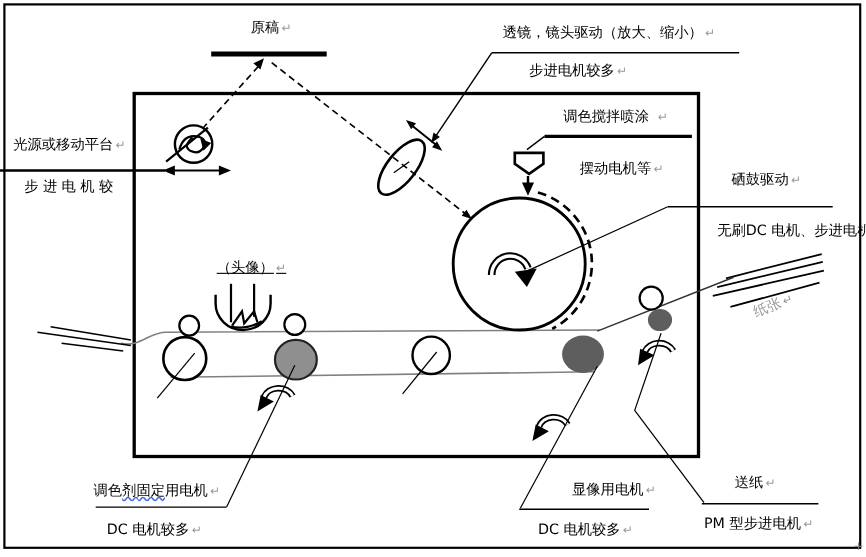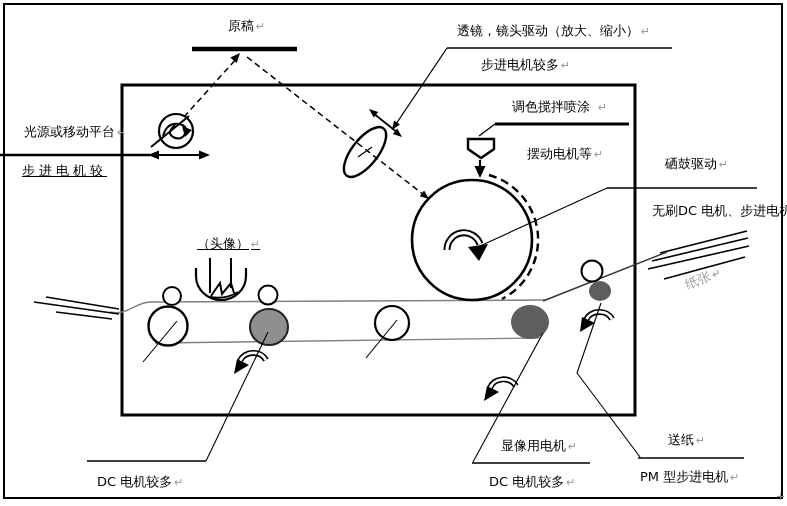--- a/index.html
+++ b/index.html
@@ -11,21 +11,21 @@
     position:absolute;left:3px;top:3px;width:780px;height:496px;
     border:2px solid #000;box-sizing:border-box;
   }
   #diagram-svg{position:absolute;left:0;top:0;}
   .lbl{
     position:absolute;font-size:13px;line-height:15px;white-space:nowrap;
   }
   .lbl .mark{color:#9a9a9a;font-size:11px;margin-left:2px;}
   .wavy{text-decoration-line:underline;text-decoration-style:wavy;}
   #lbl-paper-right{transform:rotate(-22deg);transform-origin:left top;}
-  #lbl-stepper-left{letter-spacing:4px;text-decoration:underline;}
+  #lbl-stepper-left{letter-spacing:4px;}
   #corner-handle{position:absolute;left:776px;top:490px;font-size:11px;color:#8a8a8a;}
 </style>
 </head>
 <body>
 
 <div id="stage">
   <div id="outer-frame"></div>
 
   <svg id="diagram-svg" width="787" height="506" viewBox="0 0 787 506">
 
@@ -118,21 +118,21 @@
     <path d="M 516,386 A 14,12 0 0 0 490,388" fill="none" stroke="#fff" stroke-width="2.8"></path>
     <polygon points="484,401 487,386 499,392" fill="#000"></polygon>
     <line x1="472" y1="463" x2="590" y2="463" stroke="#000" stroke-width="1.3"></line>
     <line x1="473" y1="462" x2="543" y2="333" stroke="#000" stroke-width="1.1"></line>
   </svg>
 
   <div class="lbl" style="left:228px;top:18px;">
     <span>原稿</span><span class="mark">↵</span>
   </div>
 
-  <div class="lbl" style="left:12px;top:124px;margin-left:12px;">
+  <div class="lbl" style="left:12px;top:124px;">
     <span>光源或移动平台</span><span class="mark">↵</span>
   </div>
 
   <div class="lbl" id="lbl-stepper-left" style="left:22px;top:163px;">
     <span>步进电机较</span>
   </div>
 
   <div class="lbl" style="left:457px;top:23px;">
     <span>透镜，镜头驱动（放大、缩小）</span><span class="mark">↵</span>
   </div>
@@ -158,26 +158,29 @@
   </div>
 
   <div class="lbl" id="lbl-paper-right" style="left:683px;top:278px;color:#9a9a9a;">
     <span>纸张</span><span class="mark">↵</span>
   </div>
 
   <div class="lbl" style="left:197px;top:236px;text-decoration:underline;">
     <span>（头像）</span><span class="mark">↵</span>
   </div>
 
+  <div class="lbl" style="left:85px;top:439px;">
+    <span>调色</span><span class="wavy" style="text-decoration-color:#4169e1;">剂固定</span><span>用电机</span><span class="mark">↵</span>
+  </div>
 
   <div class="lbl" style="left:97px;top:474px;">
     <span>DC 电机较多</span><span class="mark">↵</span>
   </div>
 
-  <div class="lbl" style="left:501px;top:438px;text-align:right;">
+  <div class="lbl" style="left:520px;top:438px;text-align:right;">
     <span>显像用电机</span><span class="mark">↵</span>
   </div>
 
   <div class="lbl" style="left:489px;top:474px;">
     <span>DC 电机较多</span><span class="mark">↵</span>
   </div>
 
   <div class="lbl" style="left:668px;top:432px;">
     <span>送纸</span><span class="mark">↵</span>
   </div>

